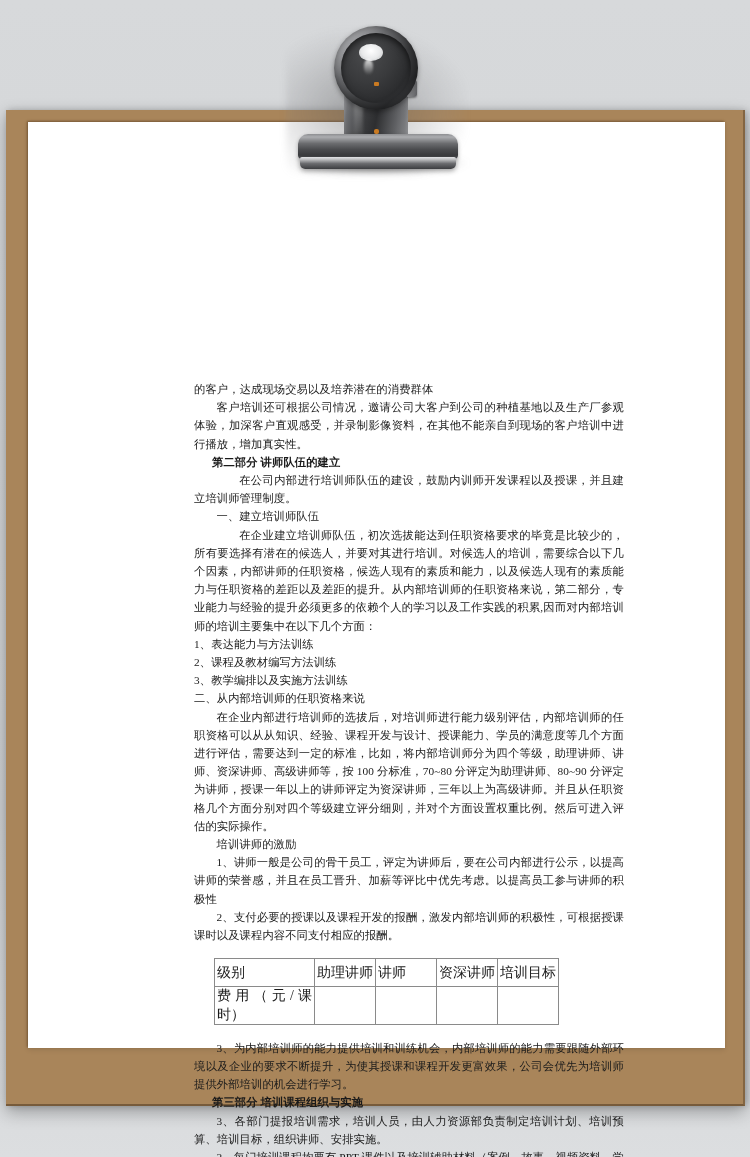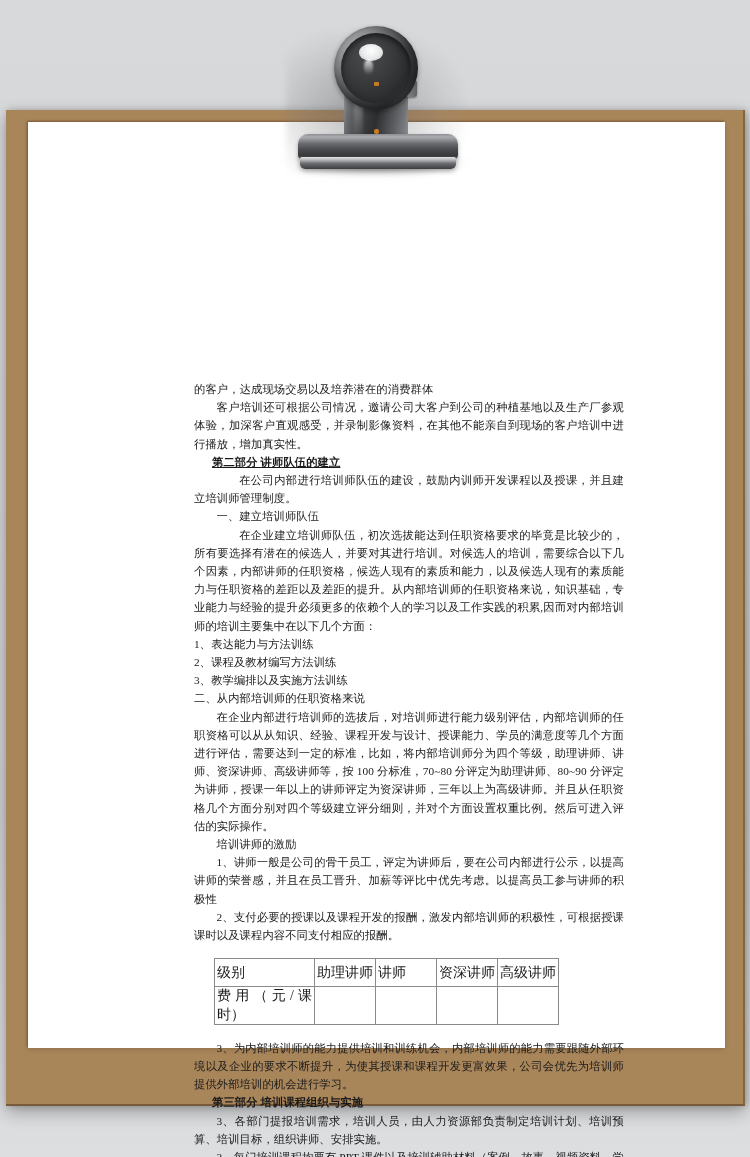--- a/index.html
+++ b/index.html
@@ -200,21 +200,20 @@
     letter-spacing: 0.1px;
   }
   .ind1 { text-indent: 2em; }
   .ind2 { text-indent: 4em; }
   .ind0 { text-indent: 0; }
   .hd {
     font-weight: bold;
     text-indent: 1.6em;
     margin-top: 12px;
     margin-bottom: 2px;
-    text-decoration: underline;
   }
   .hd2 {
     font-weight: bold;
     text-indent: 1.6em;
     margin-top: 30px;
     margin-bottom: 2px;
   }
   .gap { height: 14px; }
 
   
@@ -252,42 +251,42 @@
 
   <div class="doc">
 
     <p class="ind0">的客户，达成现场交易以及培养潜在的消费群体</p>
     <p class="ind1">客户培训还可根据公司情况，邀请公司大客户到公司的种植基地以及生产厂参观体验，加深客户直观感受，并录制影像资料，在其他不能亲自到现场的客户培训中进行播放，增加真实性。</p>
 
     <p class="hd">第二部分  讲师队伍的建立</p>
 
     <p class="ind2">在公司内部进行培训师队伍的建设，鼓励内训师开发课程以及授课，并且建立培训师管理制度。</p>
     <p class="ind1">一、建立培训师队伍</p>
-    <p class="ind2">在企业建立培训师队伍，初次选拔能达到任职资格要求的毕竟是比较少的，所有要选择有潜在的候选人，并要对其进行培训。对候选人的培训，需要综合以下几个因素，内部讲师的任职资格，候选人现有的素质和能力，以及候选人现有的素质能力与任职资格的差距以及差距的提升。从内部培训师的任职资格来说，知识基础，专业能力与经验的提升必须更多的依赖个人的学习以及工作实践的积累,因而对内部培训师的培训主要集中在以下几个方面：</p>
+    <p class="ind2">在企业建立培训师队伍，初次选拔能达到任职资格要求的毕竟是比较少的，所有要选择有潜在的候选人，并要对其进行培训。对候选人的培训，需要综合以下几个因素，内部讲师的任职资格，候选人现有的素质和能力，以及候选人现有的素质能力与任职资格的差距以及差距的提升。从内部培训师的任职资格来说，第二部分，专业能力与经验的提升必须更多的依赖个人的学习以及工作实践的积累,因而对内部培训师的培训主要集中在以下几个方面：</p>
 
     <p class="ind0">1、表达能力与方法训练</p>
     <p class="ind0">2、课程及教材编写方法训练</p>
     <p class="ind0">3、教学编排以及实施方法训练</p>
 
     <p class="ind0">二、从内部培训师的任职资格来说</p>
     <p class="ind1">在企业内部进行培训师的选拔后，对培训师进行能力级别评估，内部培训师的任职资格可以从从知识、经验、课程开发与设计、授课能力、学员的满意度等几个方面进行评估，需要达到一定的标准，比如，将内部培训师分为四个等级，助理讲师、讲师、资深讲师、高级讲师等，按 100 分标准，70~80 分评定为助理讲师、80~90 分评定为讲师，授课一年以上的讲师评定为资深讲师，三年以上为高级讲师。并且从任职资格几个方面分别对四个等级建立评分细则，并对个方面设置权重比例。然后可进入评估的实际操作。</p>
 
     <p class="ind1">培训讲师的激励</p>
     <p class="ind1">1、讲师一般是公司的骨干员工，评定为讲师后，要在公司内部进行公示，以提高讲师的荣誉感，并且在员工晋升、加薪等评比中优先考虑。以提高员工参与讲师的积极性</p>
     <p class="ind1">2、支付必要的授课以及课程开发的报酬，激发内部培训师的积极性，可根据授课课时以及课程内容不同支付相应的报酬。</p>
 
     <div class="tbl-wrap">
       <table class="fee">
         <tbody>
             <tr>
           <td class="lbl">级别</td>
           <td>助理讲师</td>
           <td>讲师</td>
           <td>资深讲师</td>
-          <td>高级讲师</td>
+          <td>培训目标</td>
         </tr>
         <tr class="r2">
           <td class="lbl">费用（元/课时）</td>
           <td></td>
           <td></td>
           <td></td>
           <td></td>
         </tr>
       </tbody>
         </table>

